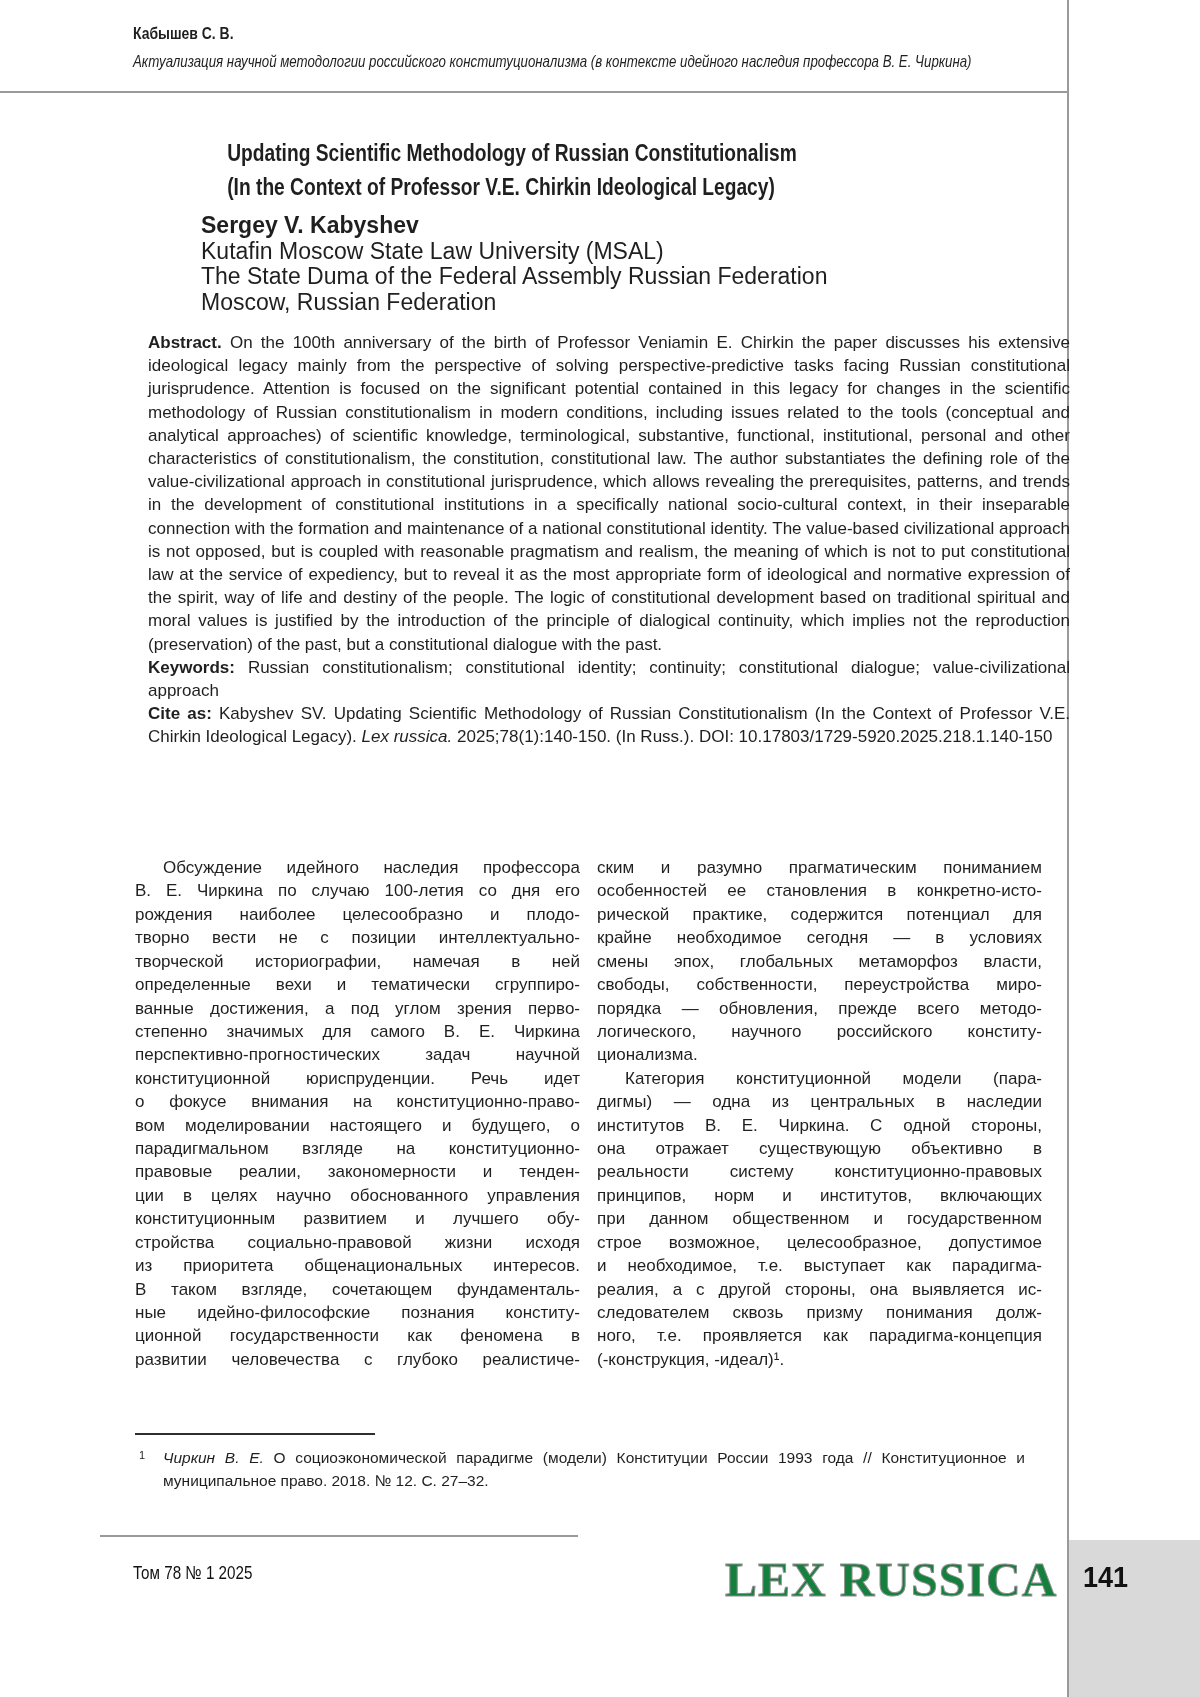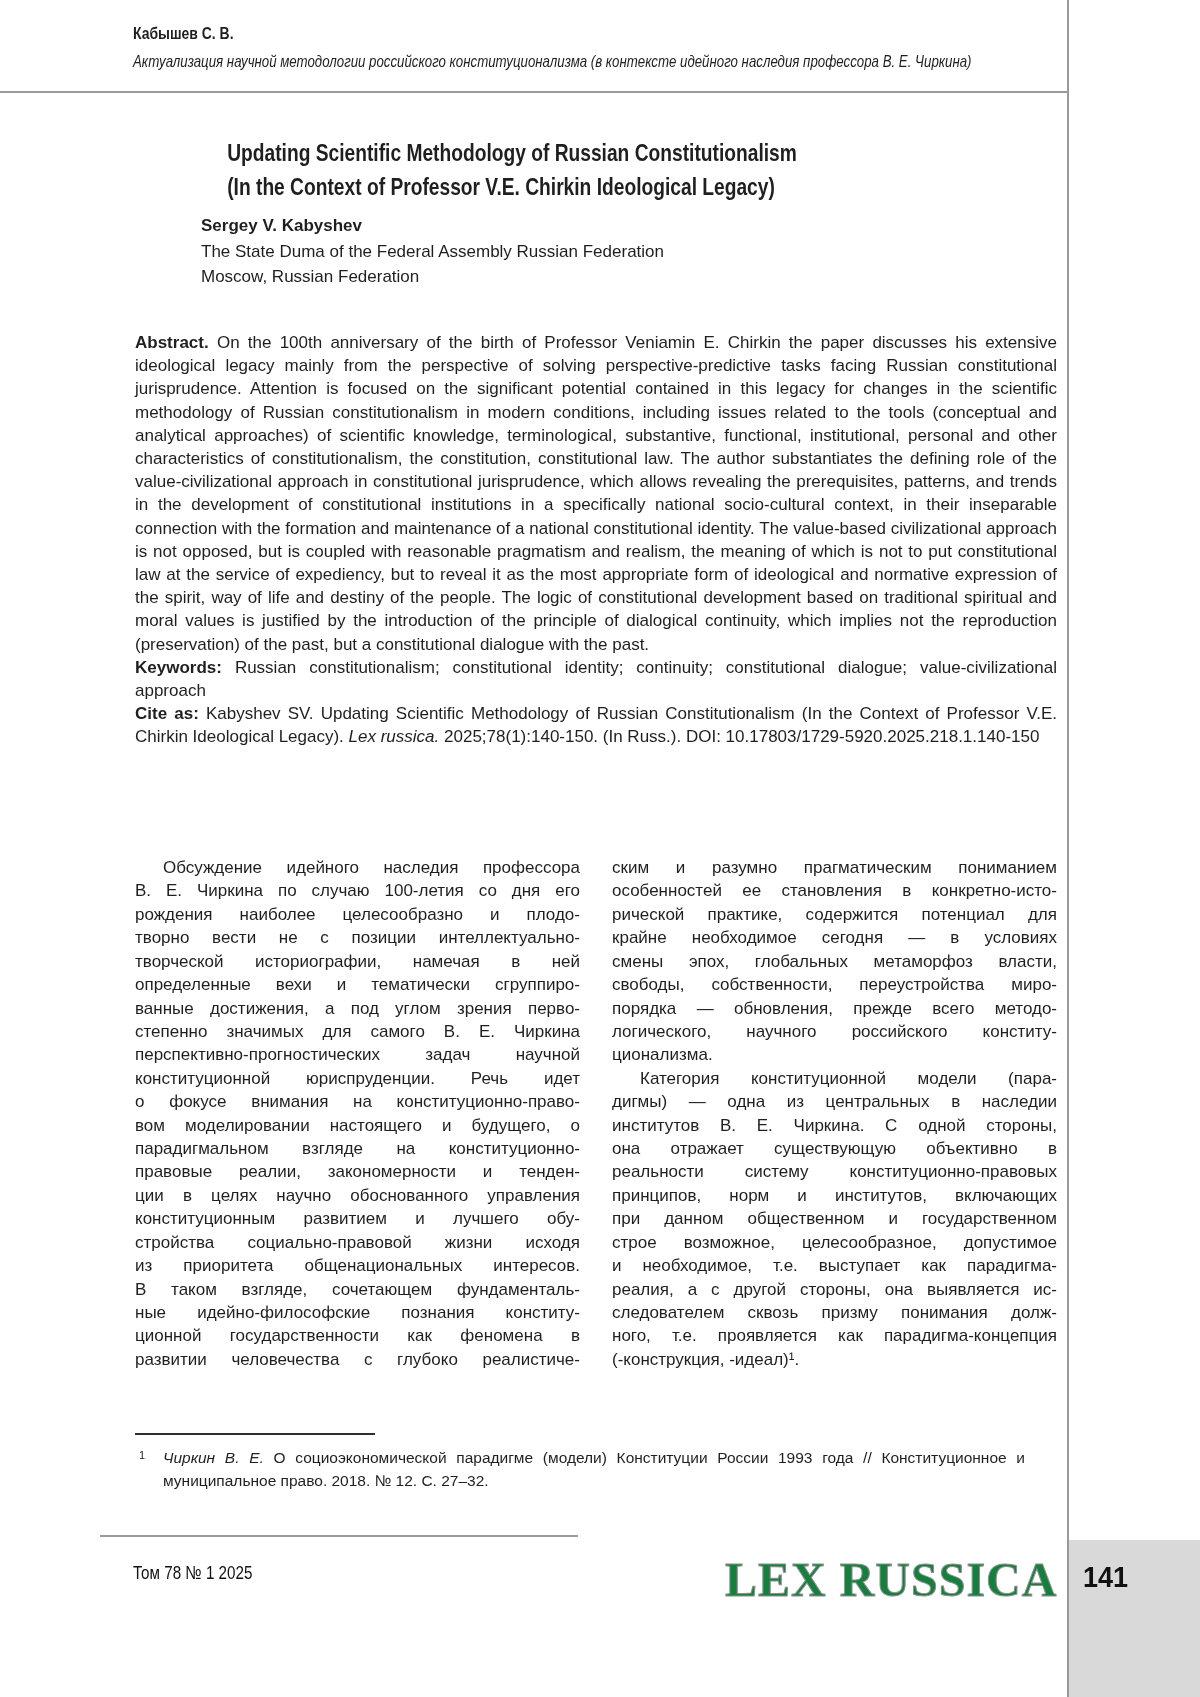--- a/index.html
+++ b/index.html
@@ -31,35 +31,35 @@
 
   
   .title-block { left: 135px; top: 136px; width: 922px; text-align: left; }
   .title-line {
     font-size: 24px; font-weight: bold; line-height: 34px;
     transform: scaleX(.8); transform-origin: 50% 50%;
     white-space: nowrap;
   }
 
   
-  .author-block { left: 201px; top: 213px; font-size: 17px; line-height: 25.5px; }
+  .author-block { left: 201px; top: 213px; font-size: 23px; line-height: 25.5px; }
   .author-name { font-weight: bold; }
 
   
   .meta-block {
-    left: 135px; top: 331px; width: 922px;
+    left: 148px; top: 331px; width: 922px;
     font-size: 17px; line-height: 23.2px;
     text-align: justify;
   }
   .meta-block p { margin: 0; }
   .lbl { font-weight: bold; }
   .ital { font-style: italic; }
 
   
-  .columns { left: 135px; top: 856px; width: 922px; display: flex; gap: 32px; }
+  .columns { left: 135px; top: 856px; width: 922px; display: flex; gap: 17px; }
   .col { width: 445px; }
   .tline {
     font-size: 17px; line-height: 23.42px;
     text-align: justify; text-align-last: justify;
     white-space: nowrap; 
     white-space: normal;
   }
   .para .tline:last-child { text-align-last: left; }
   .para[data-justify-last] .tline:last-child { text-align-last: justify; }
   .para[data-indent-first] .tline:first-child { text-indent: 28px; }
@@ -116,20 +116,21 @@
   <div class="abs header-rule"></div>
   <div class="abs side-rule"></div>
 
   <div class="abs title-block">
     <div class="title-line">Updating Scientific Methodology of Russian Constitutionalism</div>
     <div class="title-line">(In the Context of Professor V.E. Chirkin Ideological Legacy)</div>
   </div>
 
   <div class="abs author-block">
     <div class="author-name">Sergey V. Kabyshev</div>
+    <div>Kutafin Moscow State Law University (MSAL)</div>
     <div>The State Duma of the Federal Assembly Russian Federation</div>
     <div>Moscow, Russian Federation</div>
   </div>
 
   <div class="abs meta-block">
     <p><span class="lbl">Abstract.</span> <span>On the 100th anniversary of the birth of Professor Veniamin E. Chirkin the paper discusses his extensive ideological legacy mainly from the perspective of solving perspective-predictive tasks facing Russian constitutional jurisprudence. Attention is focused on the significant potential contained in this legacy for changes in the scientific methodology of Russian constitutionalism in modern conditions, including issues related to the tools (conceptual and analytical approaches) of scientific knowledge, terminological, substantive, functional, institutional, personal and other characteristics of constitutionalism, the constitution, constitutional law. The author substantiates the defining role of the value-civilizational approach in constitutional jurisprudence, which allows revealing the prerequisites, patterns, and trends in the development of constitutional institutions in a specifically national socio-cultural context, in their inseparable connection with the formation and maintenance of a national constitutional identity. The value-based civilizational approach is not opposed, but is coupled with reasonable pragmatism and realism, the meaning of which is not to put constitutional law at the service of expediency, but to reveal it as the most appropriate form of ideological and normative expression of the spirit, way of life and destiny of the people. The logic of constitutional development based on traditional spiritual and moral values is justified by the introduction of the principle of dialogical continuity, which implies not the reproduction (preservation) of the past, but a constitutional dialogue with the past.</span></p>
     <p><span class="lbl">Keywords:</span> <span>Russian constitutionalism; constitutional identity; continuity; constitutional dialogue; value-civilizational approach</span></p>
     <p><span class="lbl">Cite as:</span> <span>Kabyshev SV. Updating Scientific Methodology of Russian Constitutionalism (In the Context of Professor V.E. Chirkin Ideological Legacy).</span> <span class="ital">Lex russica.</span> <span>2025;78(1):140-150. (In Russ.). DOI: 10.17803/1729-5920.2025.218.1.140-150</span></p>
   </div>
 

